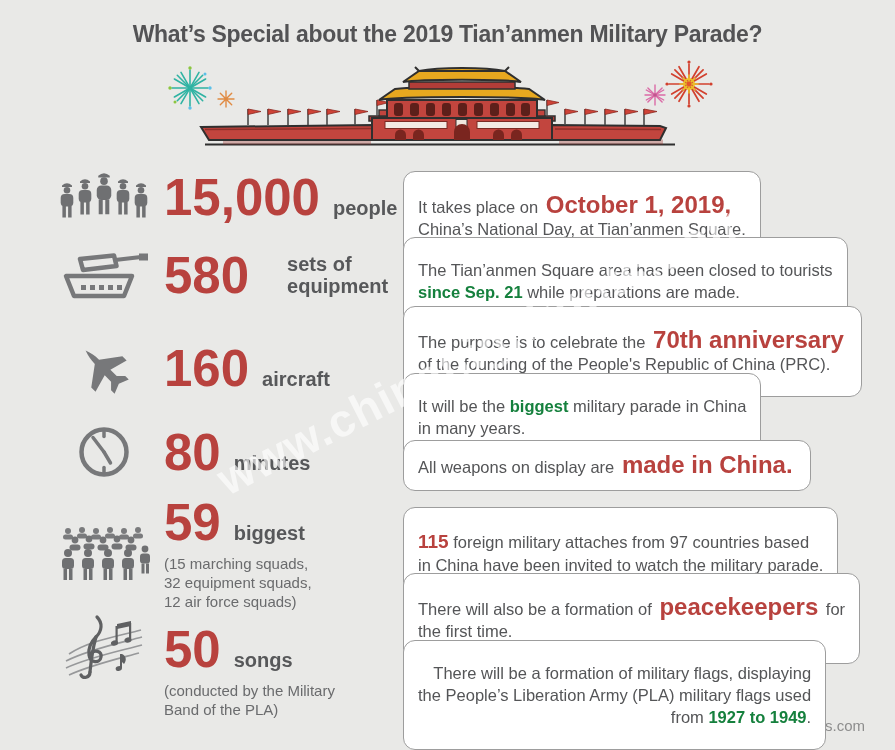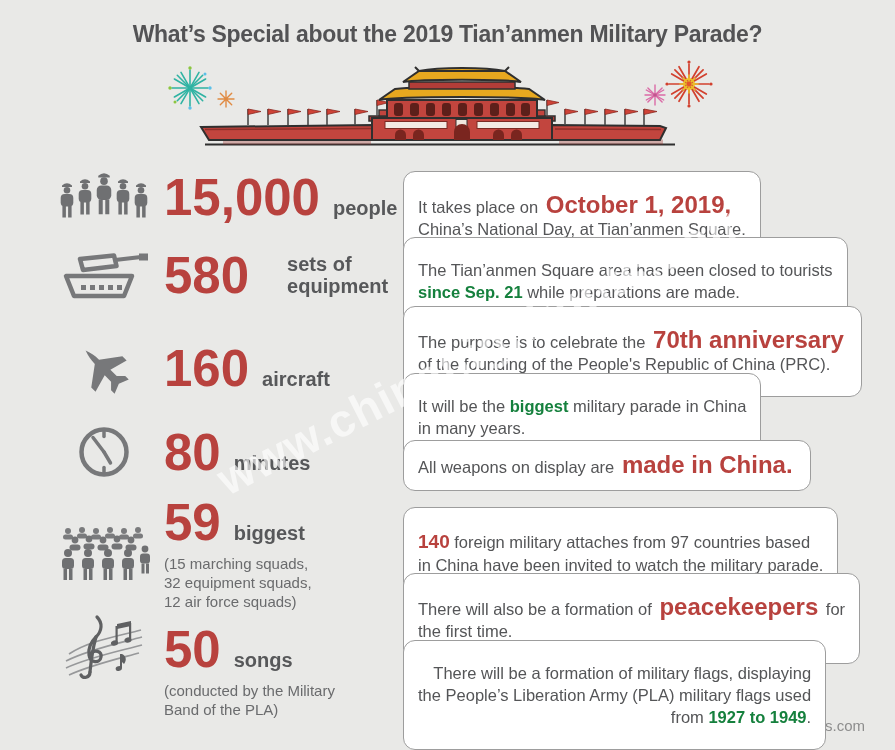--- a/index.html
+++ b/index.html
@@ -418,21 +418,21 @@
 </span><span class="em-bold">since Sep. 21</span><span> while preparations are made.</span></div>
 
   <div class="fact" id="fact-3"><span>The purpose is to celebrate the </span><span class="em-red">70th anniversary</span><span>
 of the founding of the People's Republic of China (PRC).</span></div>
 
   <div class="fact" id="fact-4"><span>It will be the </span><span class="em-bold">biggest</span><span> military parade in China
 in many years.</span></div>
 
   <div class="fact" id="fact-5"><span>All weapons on display are </span><span class="em-red">made in China.</span><span></span></div>
 
-  <div class="fact" id="fact-6"><span></span><span class="em-red-sm">140</span><span> foreign military attaches from 97 countries based
+  <div class="fact" id="fact-6"><span></span><span class="em-red-sm">115</span><span> foreign military attaches from 97 countries based
 in China have been invited to watch the military parade.</span></div>
 
   <div class="fact" id="fact-7"><span>There will also be a formation of </span><span class="em-red">peacekeepers</span><span> for
 the first time.</span></div>
 
   <div class="fact" id="fact-8"><span>There will be a formation of military flags, displaying
 the People’s Liberation Army (PLA) military flags used
 from </span><span class="em-bold">1927 to 1949</span><span>.</span></div>
 
   <div class="watermark">www.chinahighlights.com</div>

